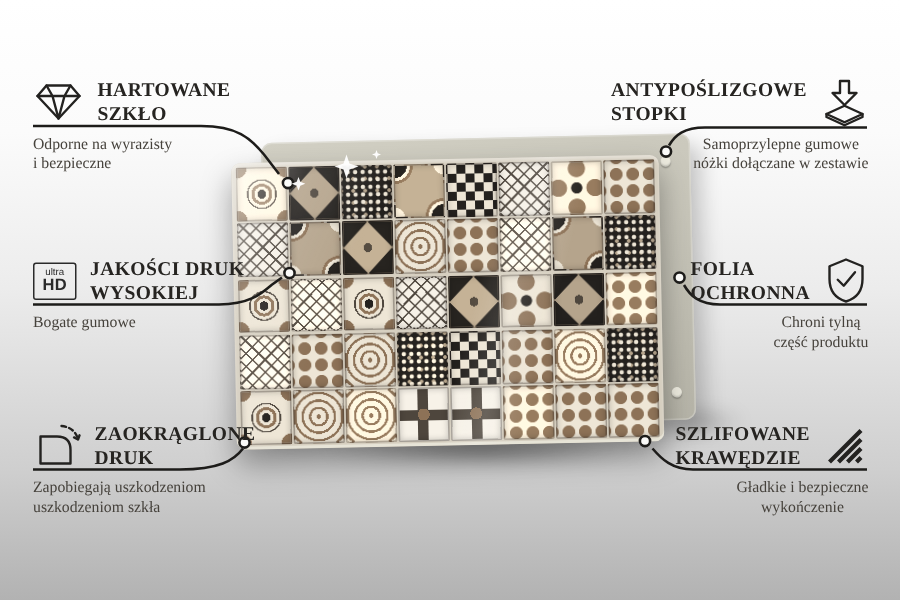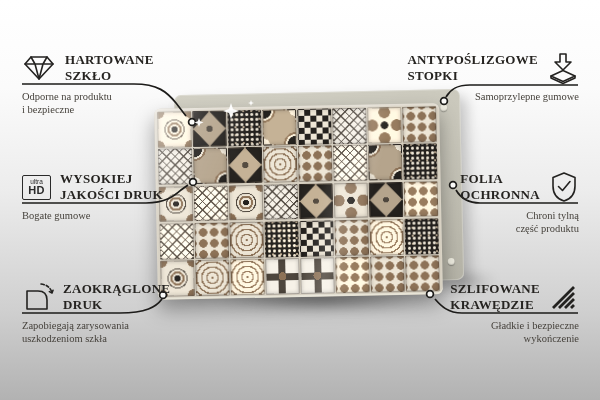--- a/index.html
+++ b/index.html
@@ -46,21 +46,21 @@
 
   
   .callout{position:absolute;display:flex;flex-direction:column;}
   .callout.rt{align-items:flex-end;}
   .title-row{display:flex;align-items:center;gap:9px;}
   .c-title{display:flex;flex-direction:column;font-weight:bold;font-size:13px;
     line-height:16px;letter-spacing:.3px;color:var(--title);}
   .callout.rt .c-title{text-align:left;margin-left:23px;}
   .c-sub{margin-top:7px;font-size:10.5px;line-height:12.5px;color:var(--subtitle);}
   .c-sub span{display:block;}
-  .callout.rt .c-sub{text-align:right;}
+  .callout.rt .c-sub{text-align:center;}
   .c1 .title-row,.c4 .title-row{height:32px;} 
   .icon svg{display:block;}
   .icon{flex:0 0 auto;}
   .ic-stroke{fill:none;stroke:#232220;stroke-width:1.6;stroke-linejoin:round;stroke-linecap:round;}
   .hd-box{width:27px;height:23px;border:1.6px solid #2a2a2a;border-radius:2px;
     display:flex;flex-direction:column;align-items:center;justify-content:center;
     font-family:"Liberation Sans",sans-serif;color:#2a2a2a;background:transparent;}
   .hd-top{font-size:6.5px;line-height:7px;}
   .hd-bottom{font-size:11px;line-height:11px;font-weight:bold;letter-spacing:.3px;}
 </style>
@@ -149,34 +149,34 @@
           <path class="ic-stroke" d="M9 3 H25 L31 10 L17 25 L3 10 Z"></path>
           <path class="ic-stroke" d="M3 10 H31 M9 3 L13 10 M25 3 L21 10 M13 10 L17 25 M21 10 L17 25"></path>
         </svg>
       </span>
       <div class="c-title">
         <span>HARTOWANE</span>
         <span>SZKŁO</span>
       </div>
     </div>
     <div class="c-sub">
-      <span>Odporne na produktu</span>
+      <span>Odporne na wyrazisty</span>
       <span>i bezpieczne</span>
     </div>
   </div>
 
   <div class="callout" style="left:22px;top:171px">
     <div class="title-row">
       <span class="icon hd-box">
         <span class="hd-top">ultra</span>
         <span class="hd-bottom">HD</span>
       </span>
       <div class="c-title">
+        <span>JAKOŚCI DRUK</span>
         <span>WYSOKIEJ</span>
-        <span>JAKOŚCI DRUK</span>
       </div>
     </div>
     <div class="c-sub">
       <span>Bogate gumowe</span>
     </div>
   </div>
 
   <div class="callout" style="left:22px;top:281px">
     <div class="title-row">
       <span class="icon">
@@ -185,41 +185,42 @@
           <path class="ic-stroke" stroke-dasharray="3 2.2" d="M19 2 Q28 3 30 11"></path>
           <path class="ic-stroke" d="M30 11 L27.4 9.6 M30 11 L31 8.2"></path>
         </svg>
       </span>
       <div class="c-title">
         <span>ZAOKRĄGLONE</span>
         <span>DRUK</span>
       </div>
     </div>
     <div class="c-sub">
-      <span>Zapobiegają zarysowania</span>
+      <span>Zapobiegają uszkodzeniom</span>
       <span>uszkodzeniom szkła</span>
     </div>
   </div>
 
   <div class="callout rt c4" style="right:21px;top:52px">
     <div class="title-row">
       <div class="c-title">
         <span>ANTYPOŚLIZGOWE</span>
         <span>STOPKI</span>
       </div>
       <span class="icon">
         <svg width="32" height="34" viewBox="0 0 32 34">
           <path class="ic-stroke" d="M13 3 H19 V11 H24 L16 19 L8 11 H13 Z"></path>
           <path class="ic-stroke" d="M4 25 L16 19.5 L28 25 L16 30.5 Z"></path>
           <path class="ic-stroke" d="M4 25 V27 L16 32.5 L28 27 V25"></path>
         </svg>
       </span>
     </div>
     <div class="c-sub">
       <span>Samoprzylepne gumowe</span>
+      <span>nóżki dołączane w zestawie</span>
     </div>
   </div>
 
   <div class="callout rt" style="right:21px;top:171px">
     <div class="title-row">
       <div class="c-title">
         <span>FOLIA</span>
         <span>OCHRONNA</span>
       </div>
       <span class="icon">

